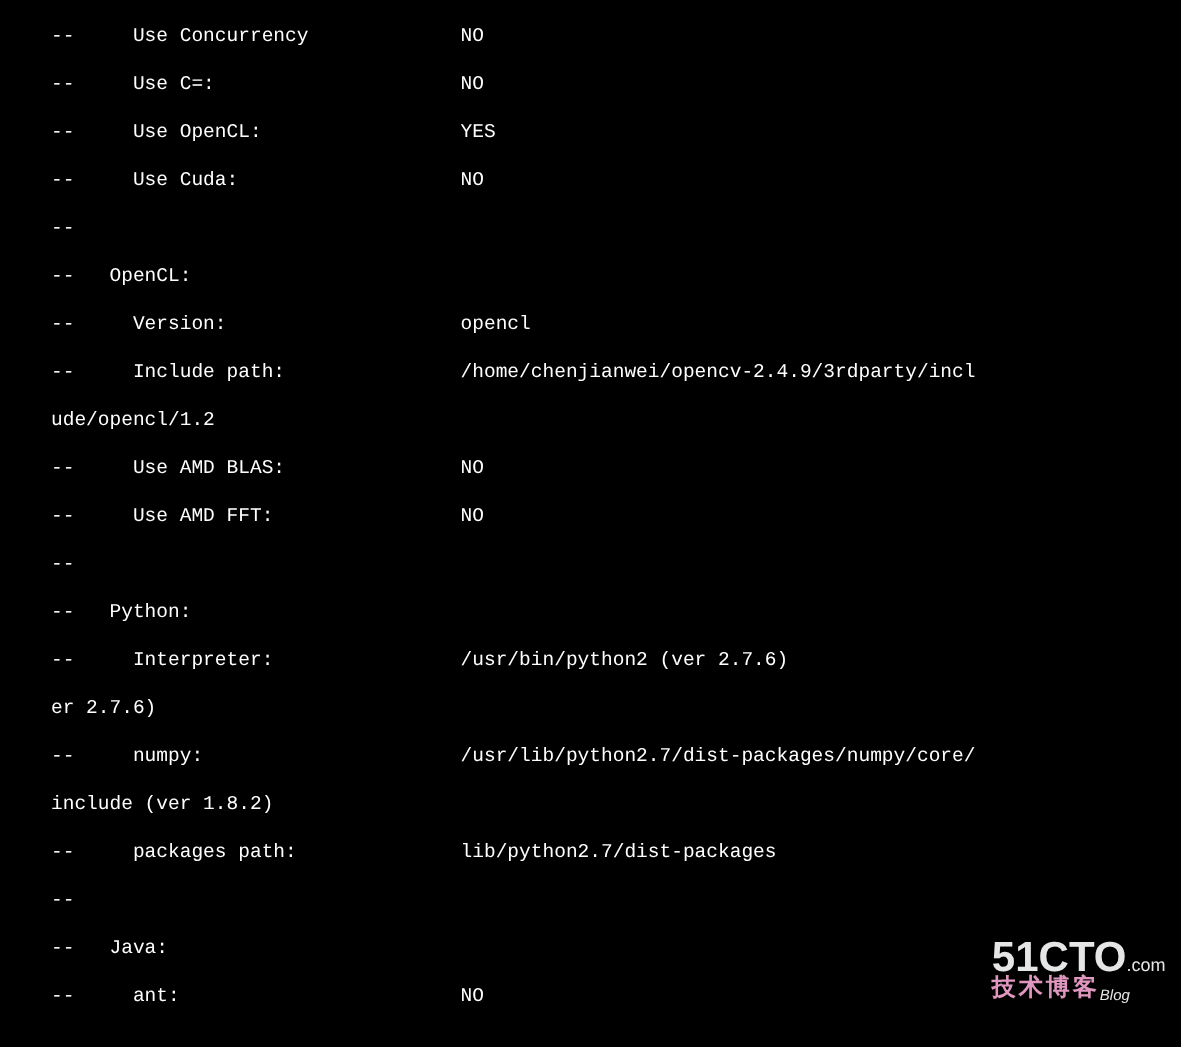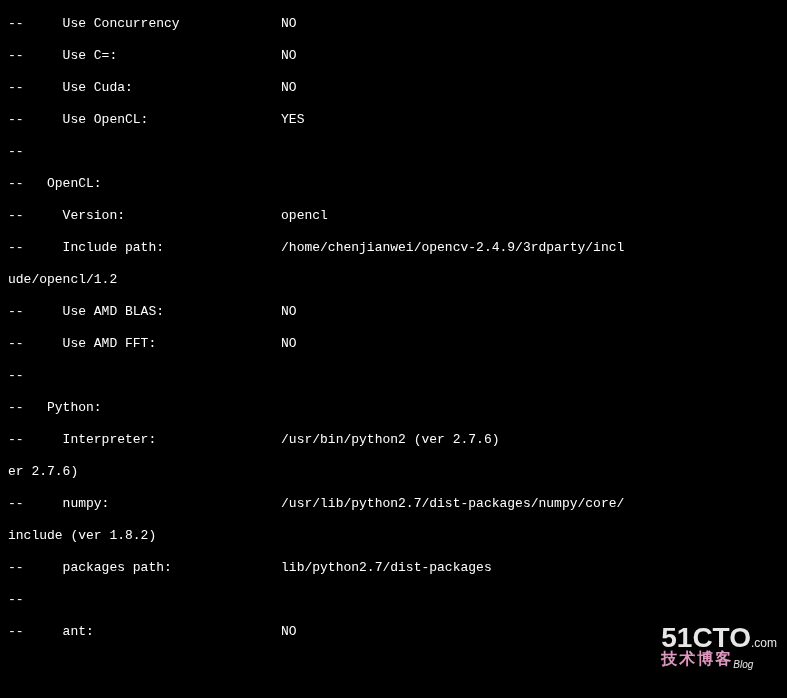--- a/index.html
+++ b/index.html
@@ -19,20 +19,21 @@
       overflow: hidden;
       position: relative;
     }
     .terminal {
       padding: 0 8px;
       white-space: pre;
     }
     .line {
       display: block;
       min-height: 16px;
+      margin-left: 26px;
     }
     .watermark {
       position: absolute;
       right: 10px;
       bottom: 25px;
       font-family: Arial, sans-serif;
       text-align: left;
       opacity: 0.9;
     }
     .watermark-main {
@@ -57,37 +58,38 @@
       vertical-align: sub;
       text-align: right;
     }
   </style>
 </head>
 <body>
 
 <div class="terminal">
 <span class="line">--     Use Concurrency             NO</span>
 <span class="line">--     Use C=:                     NO</span>
+<span class="line">--     Use OpenCL:                 YES</span>
 <span class="line">--     Use Cuda:                   NO</span>
-<span class="line">--     Use OpenCL:                 YES</span>
 <span class="line">--</span>
 <span class="line">--   OpenCL:</span>
 <span class="line">--     Version:                    opencl</span>
 <span class="line">--     Include path:               /home/chenjianwei/opencv-2.4.9/3rdparty/incl</span>
 <span class="line">ude/opencl/1.2</span>
 <span class="line">--     Use AMD BLAS:               NO</span>
 <span class="line">--     Use AMD FFT:                NO</span>
 <span class="line">--</span>
 <span class="line">--   Python:</span>
 <span class="line">--     Interpreter:                /usr/bin/python2 (ver 2.7.6)</span>
 <span class="line">er 2.7.6)</span>
 <span class="line">--     numpy:                      /usr/lib/python2.7/dist-packages/numpy/core/</span>
 <span class="line">include (ver 1.8.2)</span>
 <span class="line">--     packages path:              lib/python2.7/dist-packages</span>
 <span class="line">--</span>
+<span class="line">--   Java:</span>
 <span class="line">--     ant:                        NO</span>
 
 
 
 
 
 
 
 
 

